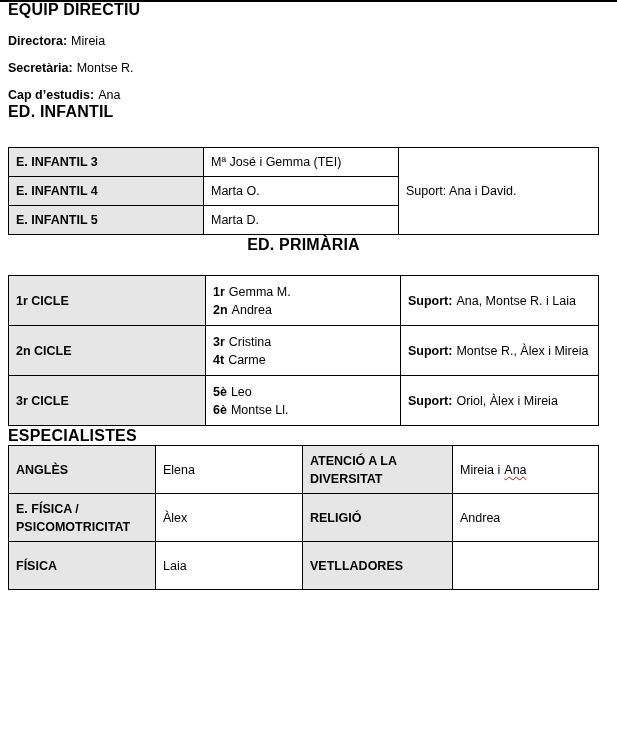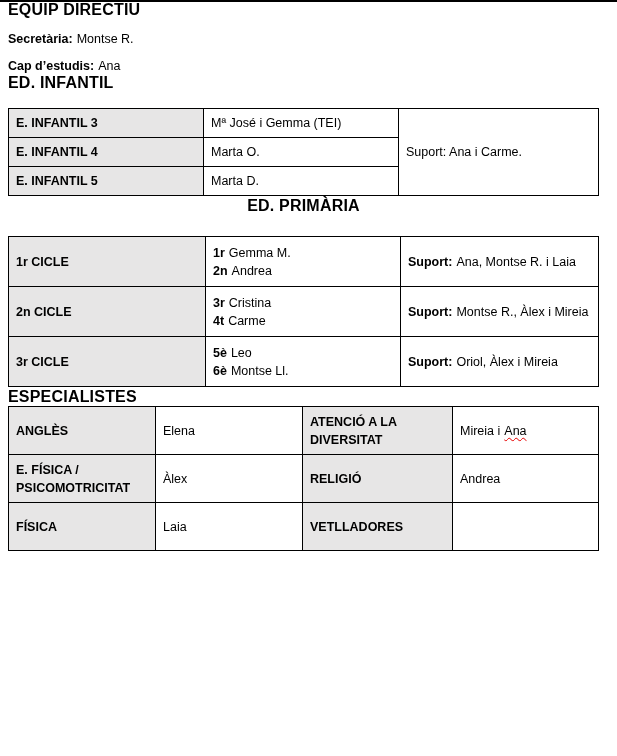--- a/index.html
+++ b/index.html
@@ -30,21 +30,21 @@
   .role { margin: 13px 0 0 0; font-size: 12.5px; line-height: 14px; }
   .role-first { margin-top: 15px; }
   .b { font-weight: bold; }
   .sp { margin-left: 4px; }
 
   table {
     border-collapse: collapse;
     table-layout: fixed;
     width: 590px;
   }
-  .t-infantil { margin-top: 16px; }
+  .t-infantil { margin-top: 26px; }
   .t-primaria { margin-top: 21px; }
   .t-espec    { }
 
   td {
     border: 1px solid #000;
     font-size: 12.5px;
     line-height: 18px;
     padding: 2px 6px 2px 7px;
     vertical-align: middle;
     overflow: hidden;
@@ -64,40 +64,43 @@
 </style>
 </head>
 <body>
 
 <div class="page">
   <div class="top-rule"></div>
   <div class="content">
 
     <h1 class="sec h-equip">EQUIP DIRECTIU</h1>
 
+    <p class="role role-first">
+      <span class="b">Directora:</span><span class="sp">Mireia</span>
+    </p>
     <p class="role">
       <span class="b">Secretària:</span><span class="sp">Montse R.</span>
     </p>
     <p class="role">
       <span class="b">Cap d’estudis:</span><span class="sp">Ana</span>
     </p>
 
     <h1 class="sec h-infantil">ED. INFANTIL</h1>
 
     <table class="t-infantil">
       <colgroup>
           <col style="width:195px">
           <col style="width:195px">
           <col style="width:200px">
         </colgroup>
       <tbody>
           <tr>
         <td class="hd">E. INFANTIL 3</td>
         <td>Mª José i Gemma (TEI)</td>
-        <td rowspan="3">Suport: Ana i Carme.</td>
+        <td rowspan="3">Suport: Ana i David.</td>
       </tr>
       <tr>
         <td class="hd">E. INFANTIL 4</td>
         <td>Marta O.</td>
       </tr>
       <tr>
         <td class="hd">E. INFANTIL 5</td>
         <td>Marta D.</td>
       </tr>
     </tbody>

